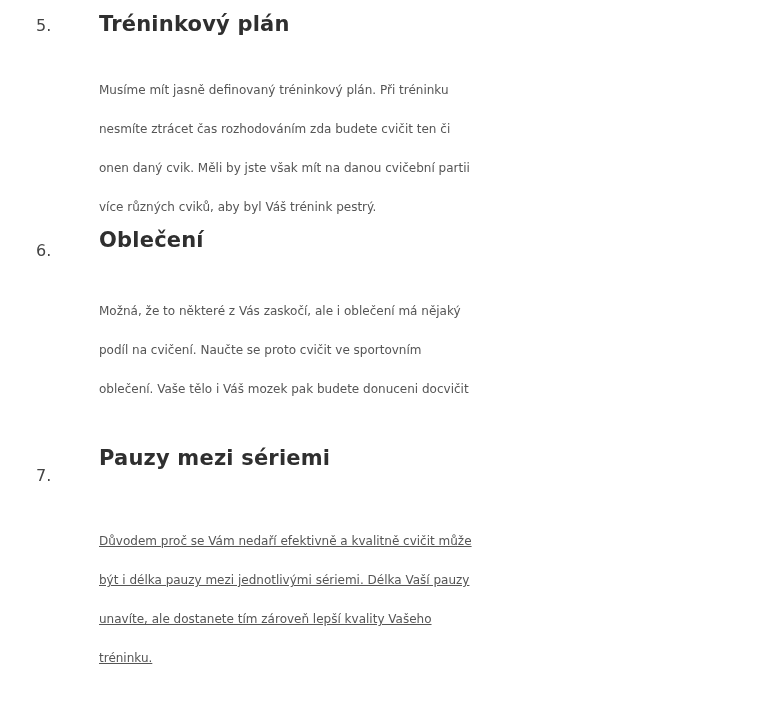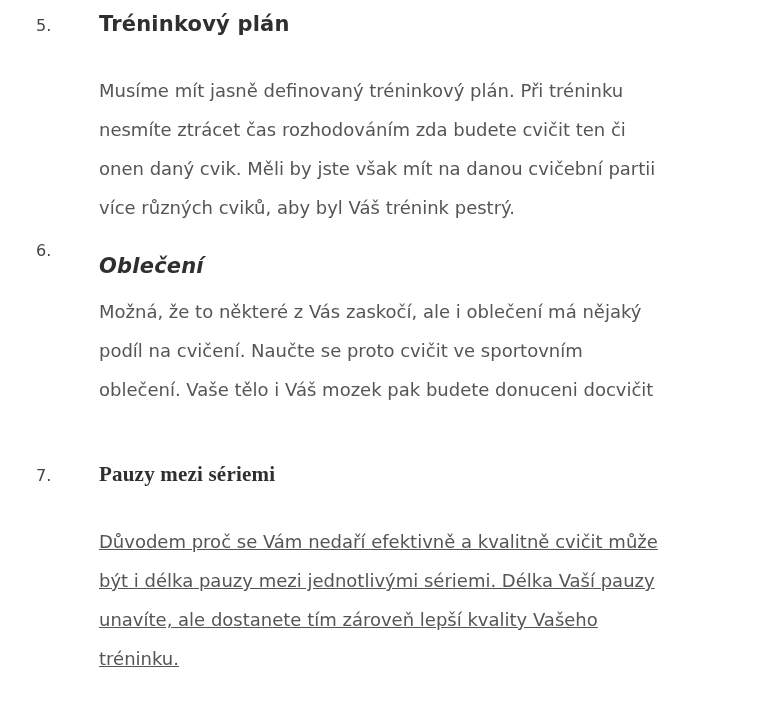--- a/index.html
+++ b/index.html
@@ -1,49 +1,49 @@
 <!DOCTYPE html>
 <html><head>
 <meta charset="utf-8">
 <style>
   html, body { margin: 0; padding: 0; background: #ffffff; }
   body { width: 770px; height: 720px; overflow: hidden; position: relative;
          font-family: "DejaVu Sans", "Liberation Sans", sans-serif; }
   .item { position: absolute; left: 0; width: 770px; }
   .num { position: absolute; left: 36px; font-size: 16px; color: #444; }
   .title { position: absolute; left: 99px; font-size: 21px; font-weight: bold; color: #2f2f2f; white-space: nowrap; letter-spacing: 0.2px; text-align: center; }
-  .body { position: absolute; left: 99px; width: 610px; font-size: 18px; color: #555; line-height: 39px; }
+  .body { position: absolute; left: 99px; width: 610px; font-size: 12px; color: #555; line-height: 39px; }
   .body p { margin: 0; white-space: nowrap; }
 </style>
 </head>
 <body>
 
 <div class="item" style="top:0;">
   <span class="num" style="top:16px;">5.</span>
   <span class="title" style="top:12px;">Tréninkový plán</span>
   <div class="body" style="top:71px;">
     <p>Musíme mít jasně definovaný tréninkový plán. Při tréninku</p>
     <p>nesmíte ztrácet čas rozhodováním zda budete cvičit ten či</p>
     <p>onen daný cvik. Měli by jste však mít na danou cvičební partii</p>
     <p>více různých cviků, aby byl Váš trénink pestrý.</p>
   </div>
 </div>
 
 <div class="item" style="top:0;">
   <span class="num" style="top:241px;">6.</span>
-  <span class="title" style="top:254px;font-style:italic;">Oblečení</span>
+  <span class="title" style="top:228px;">Oblečení</span>
   <div class="body" style="top:292px;">
     <p>Možná, že to některé z Vás zaskočí, ale i oblečení má nějaký</p>
     <p>podíl na cvičení. Naučte se proto cvičit ve sportovním</p>
     <p>oblečení. Vaše tělo i Váš mozek pak budete donuceni docvičit</p>
   </div>
 </div>
 
 <div class="item" style="top:0;">
   <span class="num" style="top:466px;">7.</span>
-  <span class="title" style="top:462px;font-family:Liberation Serif, serif;">Pauzy mezi sériemi</span>
+  <span class="title" style="top:446px;">Pauzy mezi sériemi</span>
   <div class="body" style="top:522px;text-decoration:underline;">
     <p>Důvodem proč se Vám nedaří efektivně a kvalitně cvičit může</p>
     <p>být i délka pauzy mezi jednotlivými sériemi. Délka Vaší pauzy</p>
     <p>unavíte, ale dostanete tím zároveň lepší kvality Vašeho</p>
     <p>tréninku.</p>
   </div>
 </div>
 
 </body></html>

